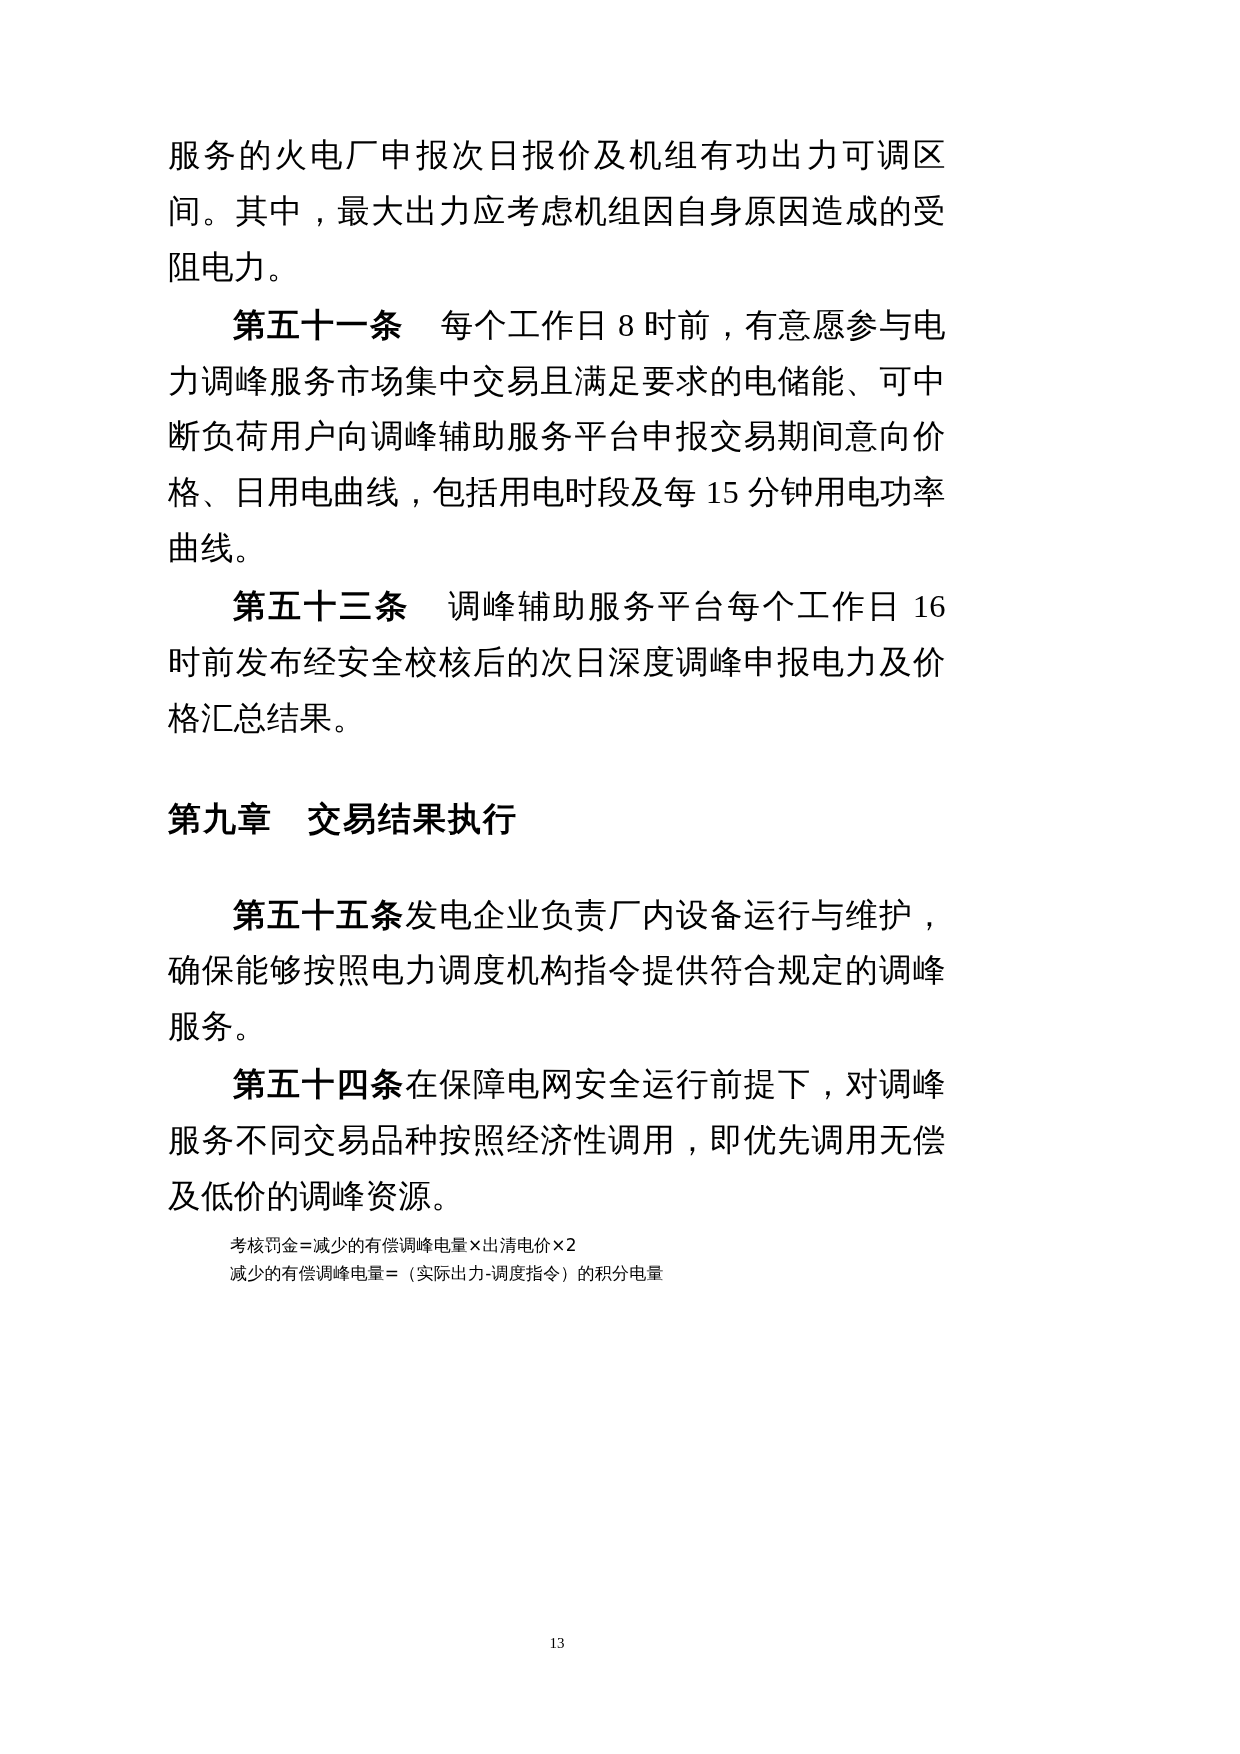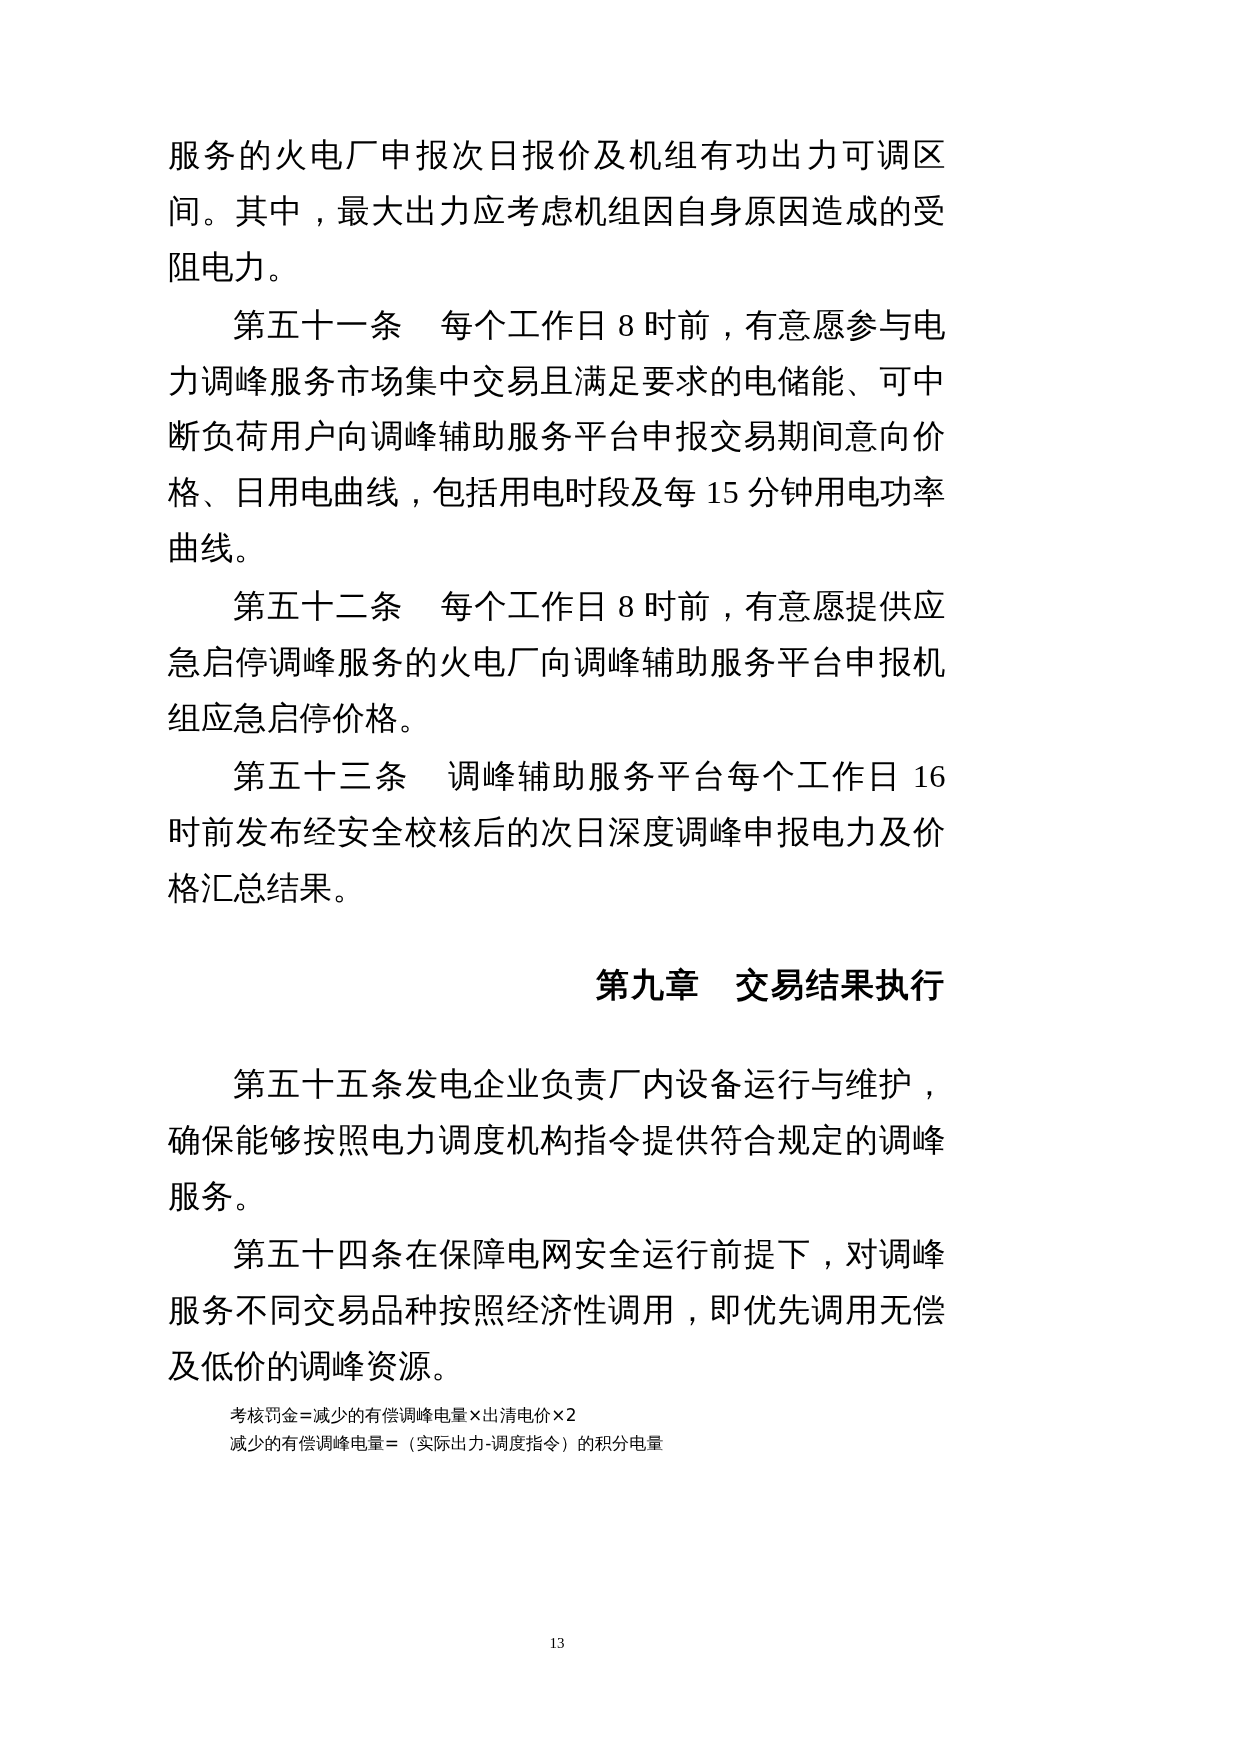--- a/index.html
+++ b/index.html
@@ -32,30 +32,29 @@
     letter-spacing: 0.4px;
   }
   .para {
     margin: 0 0 2px 0;
     text-indent: 0;
   }
   .para.indent {
     text-indent: 2em;
   }
   .art-label {
-    font-weight: normal;
+    font-weight: bold;
     letter-spacing: 1px;
   }
   .chapter-heading {
-    text-align: right;
+    text-align: left;
     font-size: 33px;
     font-weight: bold;
     letter-spacing: 2px;
     margin: 44px 0 40px 0;
-    font-family: Liberation Mono, monospace;
   }
   .formula-block {
     margin: 6px 0 0 0;
     padding-left: 62px;
     font-family: "DejaVu Sans", "Liberation Sans", sans-serif;
     font-size: 17px;
     line-height: 1.65;
     letter-spacing: 0.2px;
   }
   .formula-line {
@@ -80,23 +79,20 @@
   <div class="body-text">
 
     <p class="para">
       <span>服务的火电厂申报次日报价及机组有功出力可调区间。其中，最大出力应考虑机组因自身原因造成的受阻电力。</span>
     </p>
 
     <p class="para indent">
       <span class="art-label">第五十一条</span><span class="sp-wide"></span><span>每个工作日 8 时前，有意愿参与电力调峰服务市场集中交易且满足要求的电储能、可中断负荷用户向调峰辅助服务平台申报交易期间意向价格、日用电曲线，包括用电时段及每 15 分钟用电功率曲线。</span>
     </p>
 
-    <p class="para indent">
-      <span class="art-label">第五十二条</span><span class="sp-wide"></span><span>每个工作日 8 时前，有意愿提供应急启停调峰服务的火电厂向调峰辅助服务平台申报机组应急启停价格。</span>
-    </p>
 
     <p class="para indent">
       <span class="art-label">第五十三条</span><span class="sp-wide"></span><span>调峰辅助服务平台每个工作日 16 时前发布经安全校核后的次日深度调峰申报电力及价格汇总结果。</span>
     </p>
 
     <h2 class="chapter-heading">第九章　交易结果执行</h2>
 
     <p class="para indent">
       <span class="art-label">第五十五条</span><span>发电企业负责厂内设备运行与维护，确保能够按照电力调度机构指令提供符合规定的调峰服务。</span>
     </p>

